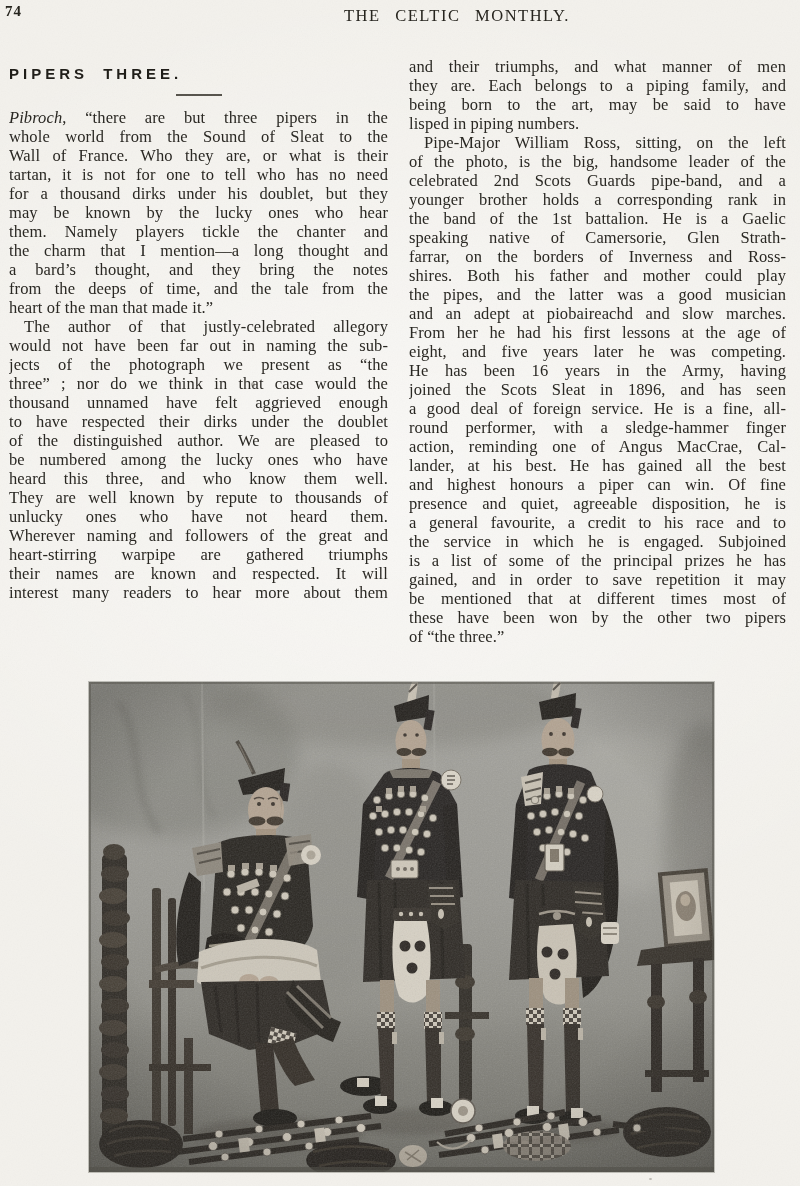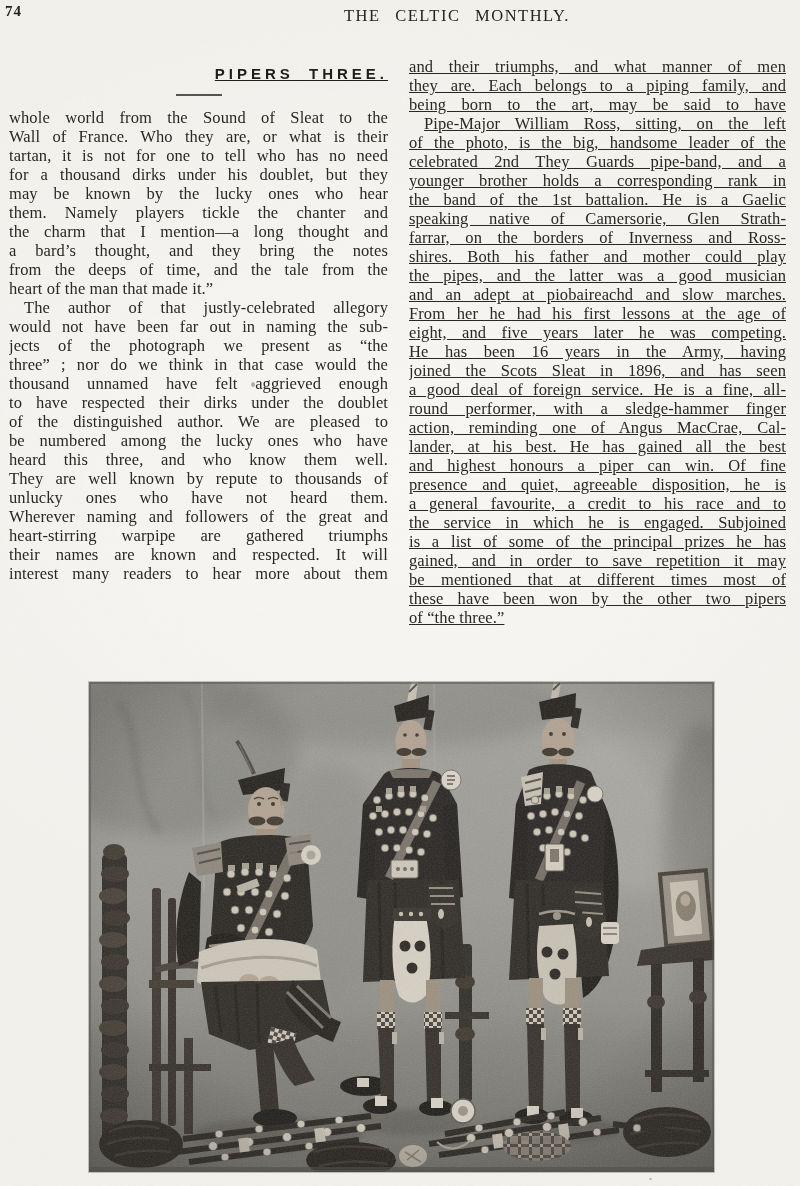--- a/index.html
+++ b/index.html
@@ -21,25 +21,25 @@
     position:absolute;left:344px;top:6px;
     font:16.5px/1.2 "Liberation Serif", serif;
     letter-spacing:1.5px;word-spacing:9px;color:#23211b;
   }
   .col{position:absolute;}
   .col-left{left:9px;top:57px;width:379px;}
   .col-right{left:409px;top:57px;width:377px;}
   .article-title{
     margin:8px 0 0 0;
     font:bold 15px/18px "Liberation Sans", sans-serif;
-    letter-spacing:4px;word-spacing:7px;text-align:right;color:#1c1a15;text-decoration:underline;
+    letter-spacing:4px;word-spacing:7px;text-align:left;color:#1c1a15;
   }
   .title-rule{width:46px;height:2px;background:#55524b;margin:11px auto 0 auto;}
   .paragraphs{margin-top:12px;}
-  .col-right .paragraphs{margin-top:0;text-decoration:underline;}
+  .col-right .paragraphs{margin-top:0;}
   .line{
     font-size:16.5px;line-height:19px;height:19px;overflow:hidden;
     text-align:justify;text-align-last:justify;
     letter-spacing:0.1px;
   }
   .line.last{text-align-last:left;}
   .line.indent{text-indent:15px;}
   .sc{font-variant:small-caps;letter-spacing:0.6px;}
   .photo{
     position:absolute;left:89px;top:682px;width:625px;height:490px;margin:0;
@@ -54,20 +54,21 @@
 
 <div class="page">
 
   <div class="page-number">74</div>
   <div class="journal-title">THE CELTIC MONTHLY.</div>
 
   <div class="col col-left">
     <h1 class="article-title">PIPERS THREE.</h1>
     <div class="title-rule"></div>
     <div class="paragraphs" id="col-left">
+        <div class="line"><i>Pibroch</i>, “there are but three pipers in the</div>
         <div class="line">whole world from the Sound of Sleat to the</div>
         <div class="line">Wall of France. Who they are, or what is their</div>
         <div class="line">tartan, it is not for one to tell who has no need</div>
         <div class="line">for a thousand dirks under his doublet, but they</div>
         <div class="line">may be known by the lucky ones who hear</div>
         <div class="line">them. Namely players tickle the chanter and</div>
         <div class="line">the charm that I mention—a long thought and</div>
         <div class="line">a bard’s thought, and they bring the notes</div>
         <div class="line">from the deeps of time, and the tale from the</div>
         <div class="line last">heart of the man that made it.”</div>
@@ -87,23 +88,24 @@
         <div class="line">their names are known and respected. It will</div>
         <div class="line">interest many readers to hear more about them</div>
       </div>
   </div>
 
   <div class="col col-right">
     <div class="paragraphs" id="col-right">
         <div class="line">and their triumphs, and what manner of men</div>
         <div class="line">they are. Each belongs to a piping family, and</div>
         <div class="line">being born to the art, may be said to have</div>
+        <div class="line last">lisped in piping numbers.</div>
         <div class="line indent">Pipe-Major William Ross, sitting, on the left</div>
         <div class="line">of the photo, is the big, handsome leader of the</div>
-        <div class="line">celebrated 2nd They Guards pipe-band, and a</div>
+        <div class="line">celebrated 2nd Scots Guards pipe-band, and a</div>
         <div class="line">younger brother holds a corresponding rank in</div>
         <div class="line">the band of the 1st battalion. He is a Gaelic</div>
         <div class="line">speaking native of Camersorie, Glen Strath-</div>
         <div class="line">farrar, on the borders of Inverness and Ross-</div>
         <div class="line">shires. Both his father and mother could play</div>
         <div class="line">the pipes, and the latter was a good musician</div>
         <div class="line">and an adept at piobaireachd and slow marches.</div>
         <div class="line">From her he had his first lessons at the age of</div>
         <div class="line">eight, and five years later he was competing.</div>
         <div class="line">He has been 16 years in the Army, having</div>

